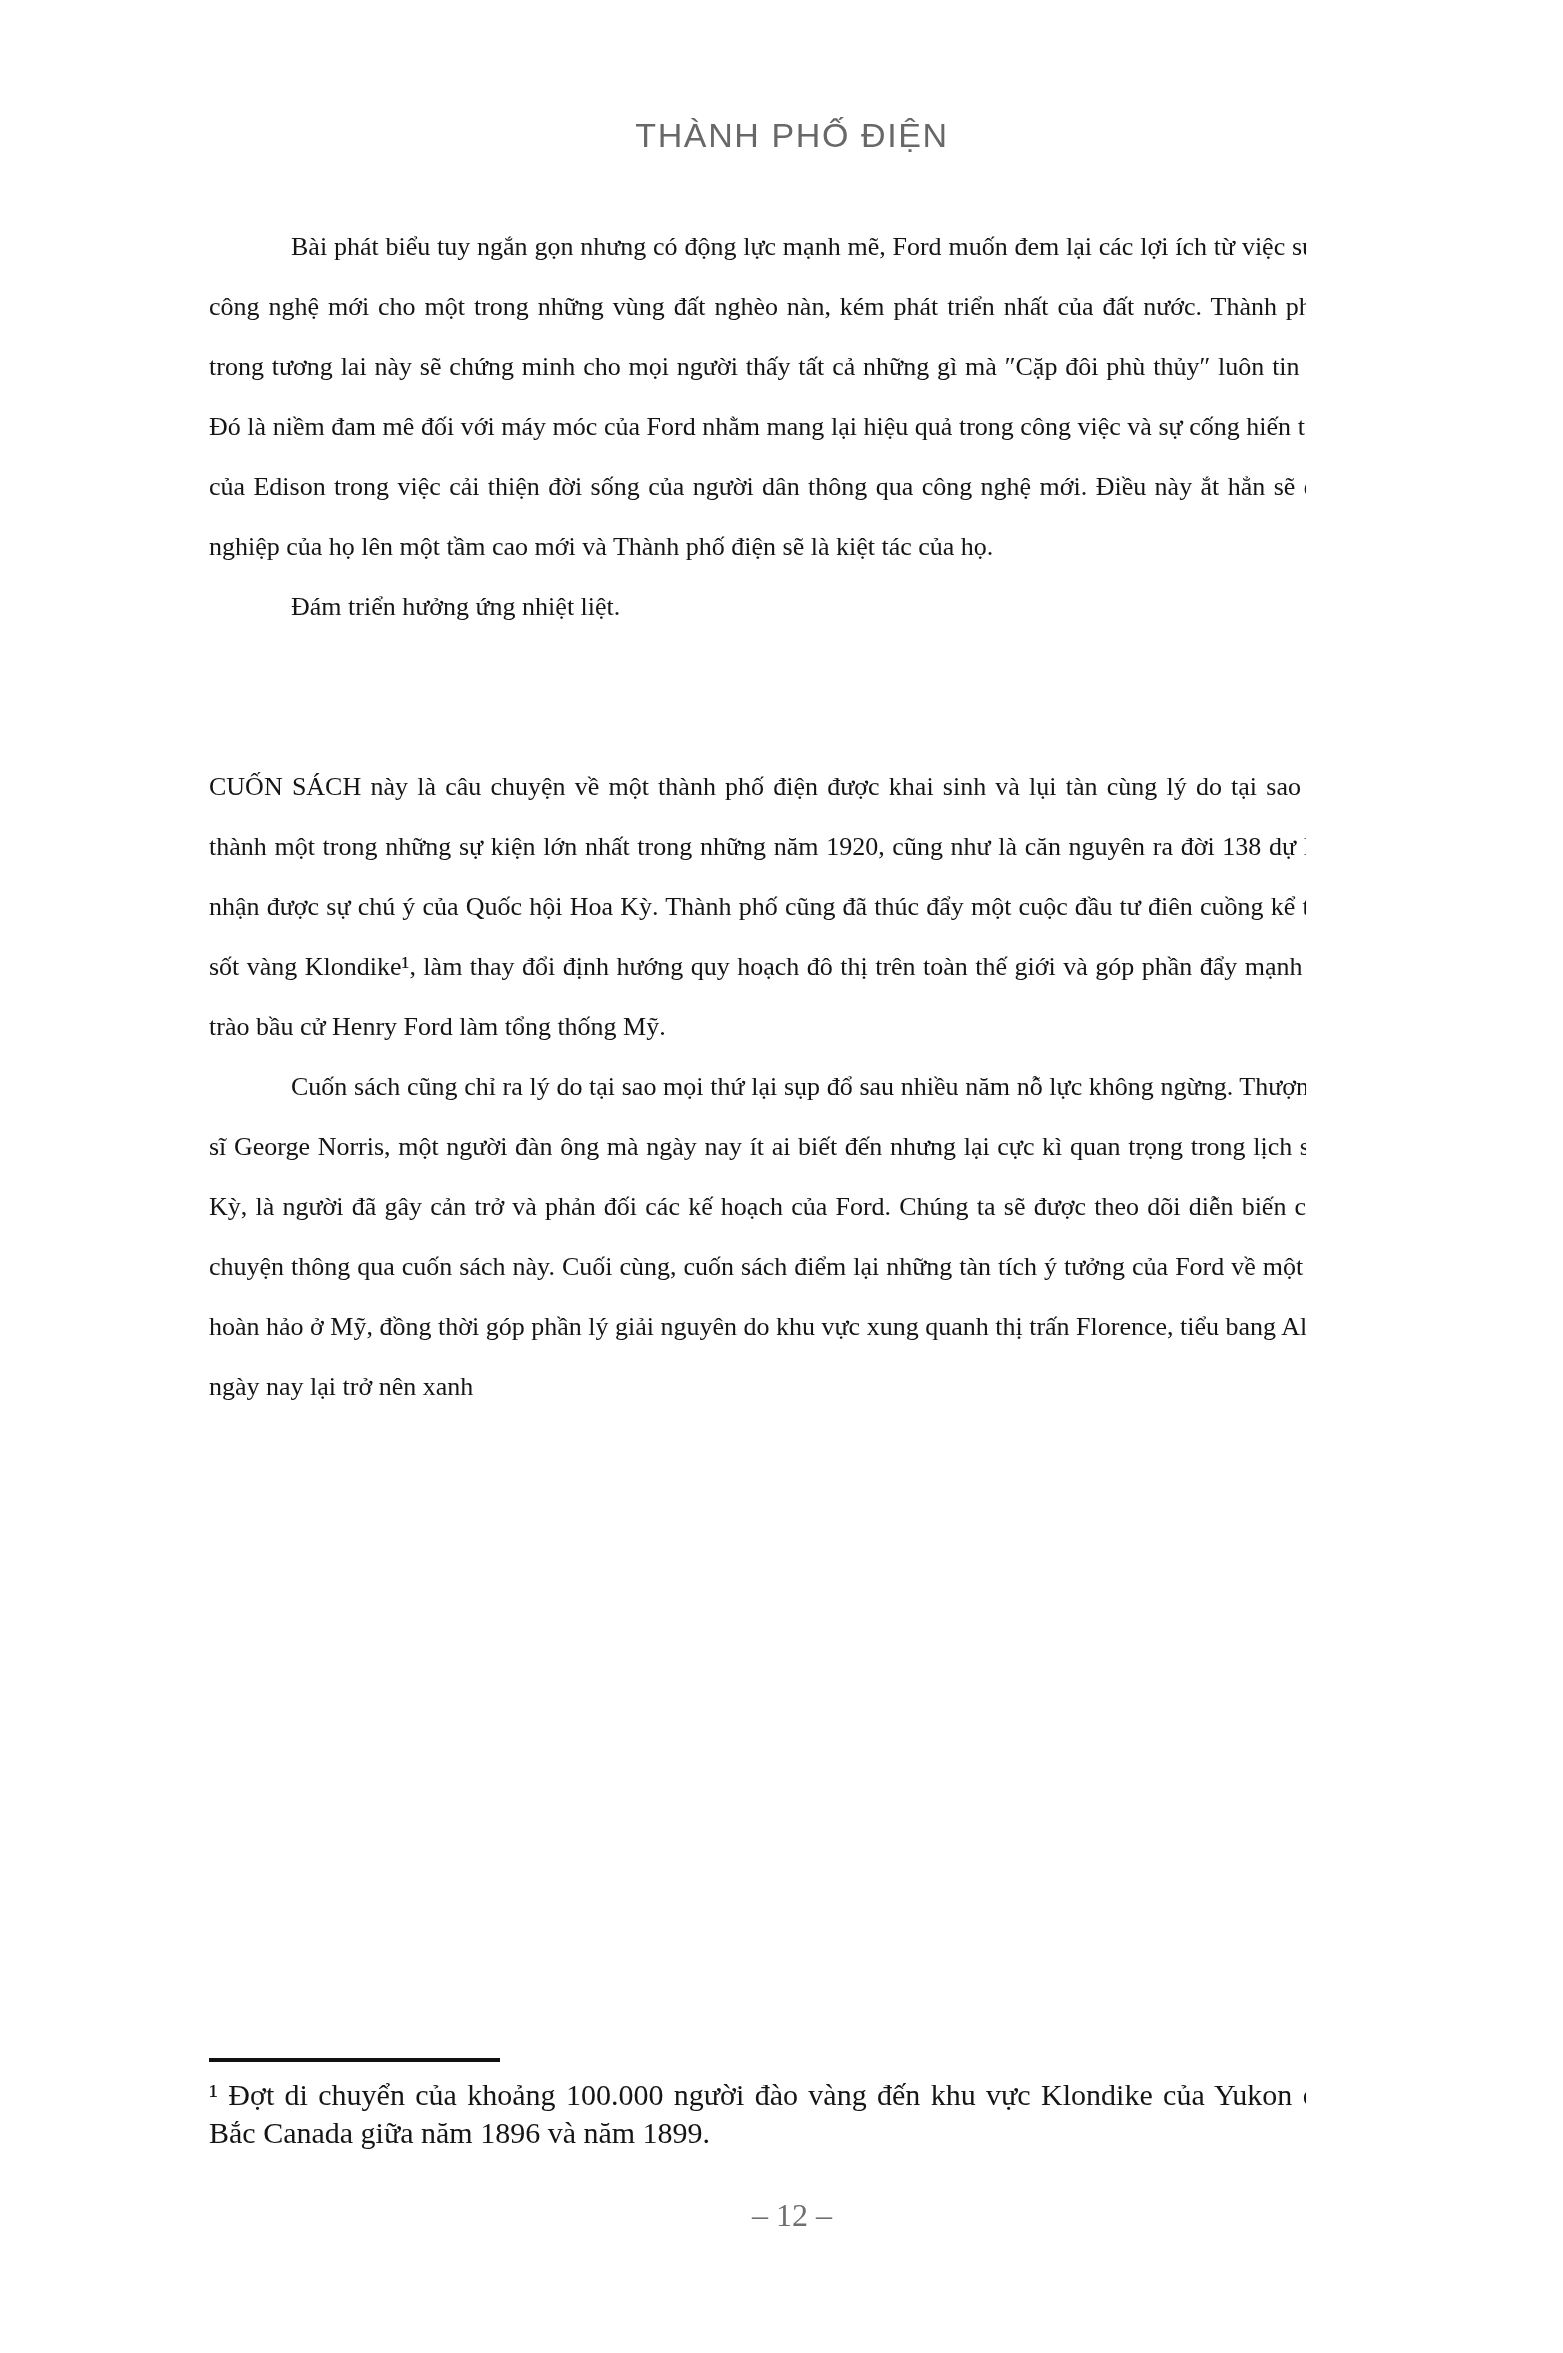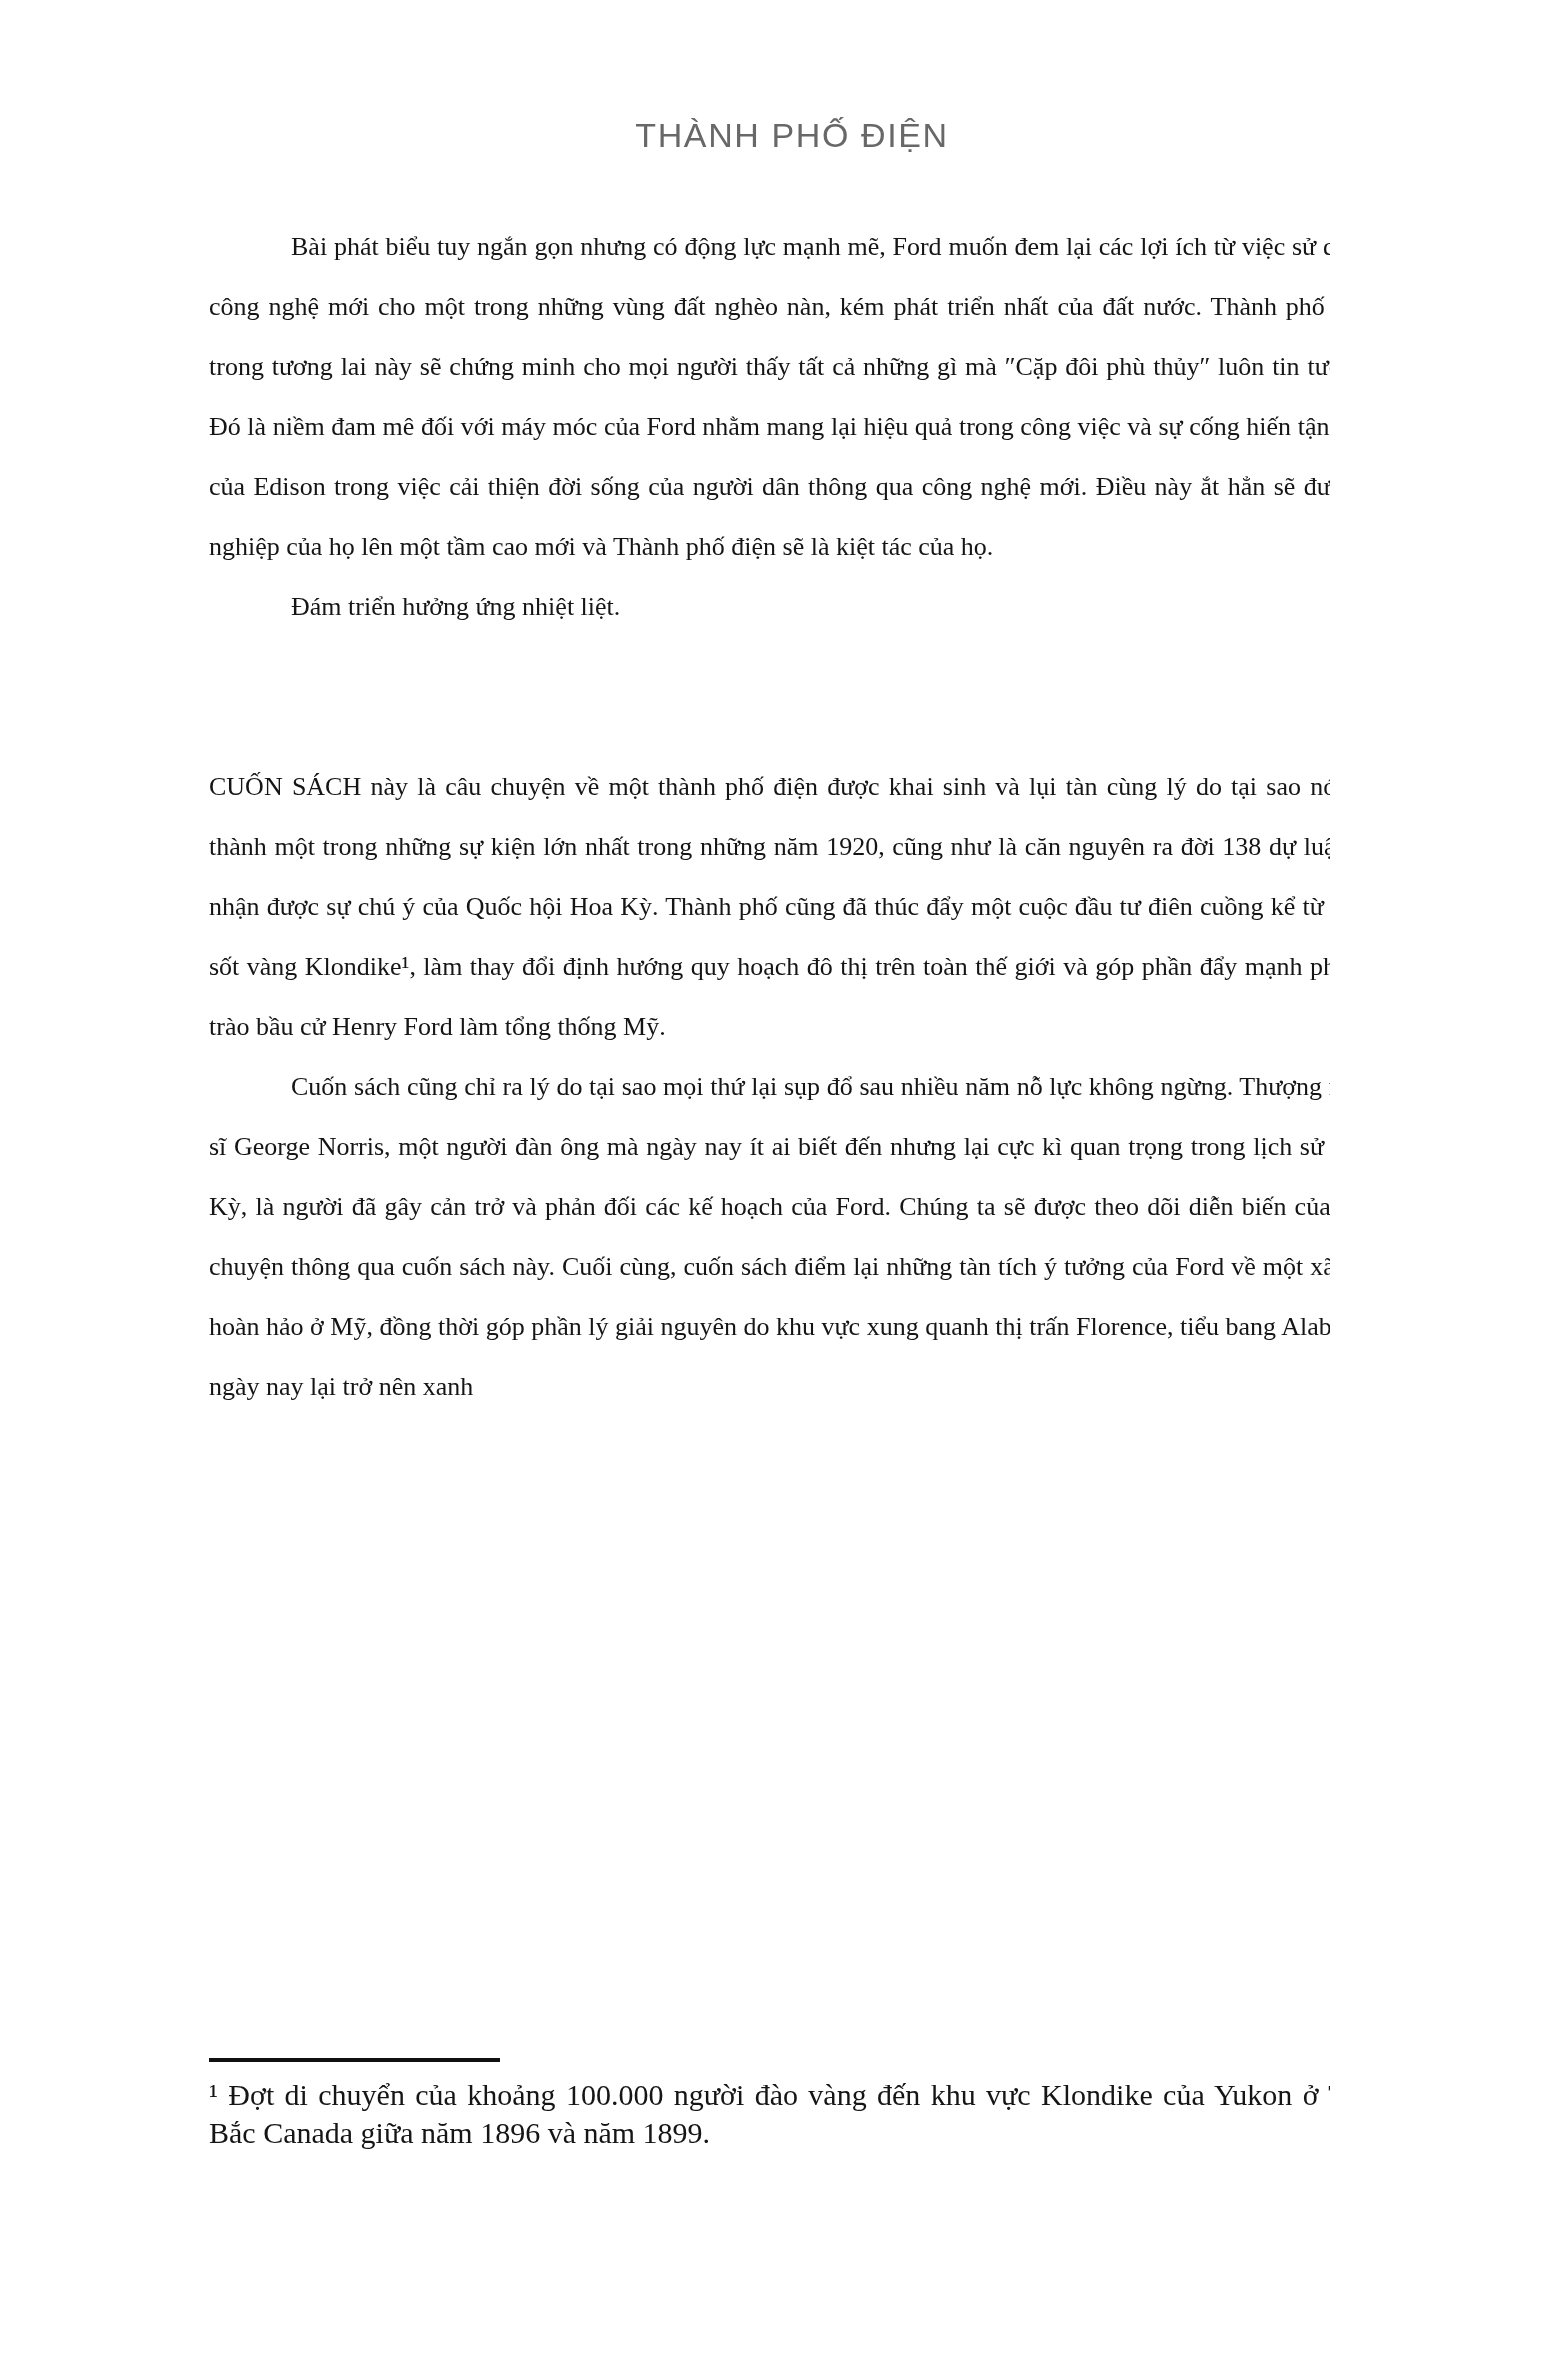--- a/index.html
+++ b/index.html
@@ -6,21 +6,20 @@
     margin: 0;
     padding: 0;
     background: #ffffff;
   }
   .page {
     position: relative;
     width: 1306px;
     height: 2354px;
     background: var(--color-page-background, #ffffff);
     overflow: hidden;
-    padding-left: 24px;
   }
   .running-head {
     position: absolute;
     left: 209px;
     top: 117px;
     width: 1166px;
     text-align: center;
     font-family: "Liberation Sans", "DejaVu Sans", sans-serif;
     font-size: 34px;
     line-height: 1.1;
@@ -94,15 +93,16 @@
     <p class="para indent">Bài phát biểu tuy ngắn gọn nhưng có động lực mạnh mẽ, Ford muốn đem lại các lợi ích từ việc sử dụng công nghệ mới cho một trong những vùng đất nghèo nàn, kém phát triển nhất của đất nước. Thành phố mới trong tương lai này sẽ chứng minh cho mọi người thấy tất cả những gì mà ″Cặp đôi phù thủy″ luôn tin tưởng. Đó là niềm đam mê đối với máy móc của Ford nhằm mang lại hiệu quả trong công việc và sự cống hiến tận tâm của Edison trong việc cải thiện đời sống của người dân thông qua công nghệ mới. Điều này ắt hẳn sẽ đưa sự nghiệp của họ lên một tầm cao mới và Thành phố điện sẽ là kiệt tác của họ.</p>
     <p class="para indent">Đám triển hưởng ứng nhiệt liệt.</p>
     <p class="para section-start">CUỐN SÁCH này là câu chuyện về một thành phố điện được khai sinh và lụi tàn cùng lý do tại sao nó trở thành một trong những sự kiện lớn nhất trong những năm 1920, cũng như là căn nguyên ra đời 138 dự luật và nhận được sự chú ý của Quốc hội Hoa Kỳ. Thành phố cũng đã thúc đẩy một cuộc đầu tư điên cuồng kể từ Cơn sốt vàng Klondike¹, làm thay đổi định hướng quy hoạch đô thị trên toàn thế giới và góp phần đẩy mạnh phong trào bầu cử Henry Ford làm tổng thống Mỹ.</p>
     <p class="para indent">Cuốn sách cũng chỉ ra lý do tại sao mọi thứ lại sụp đổ sau nhiều năm nỗ lực không ngừng. Thượng nghị sĩ George Norris, một người đàn ông mà ngày nay ít ai biết đến nhưng lại cực kì quan trọng trong lịch sử Hoa Kỳ, là người đã gây cản trở và phản đối các kế hoạch của Ford. Chúng ta sẽ được theo dõi diễn biến của câu chuyện thông qua cuốn sách này. Cuối cùng, cuốn sách điểm lại những tàn tích ý tưởng của Ford về một xã hội hoàn hảo ở Mỹ, đồng thời góp phần lý giải nguyên do khu vực xung quanh thị trấn Florence, tiểu bang Alabama ngày nay lại trở nên xanh</p>
   </div>
 
   <div class="footnote-rule"></div>
 
   <p class="footnote-text">¹ Đợt di chuyển của khoảng 100.000 người đào vàng đến khu vực Klondike của Yukon ở Tây Bắc Canada giữa năm 1896 và năm 1899.</p>
 
+  <div class="page-number">– 12 –</div>
 
 </div>
 
 
 </body></html>

